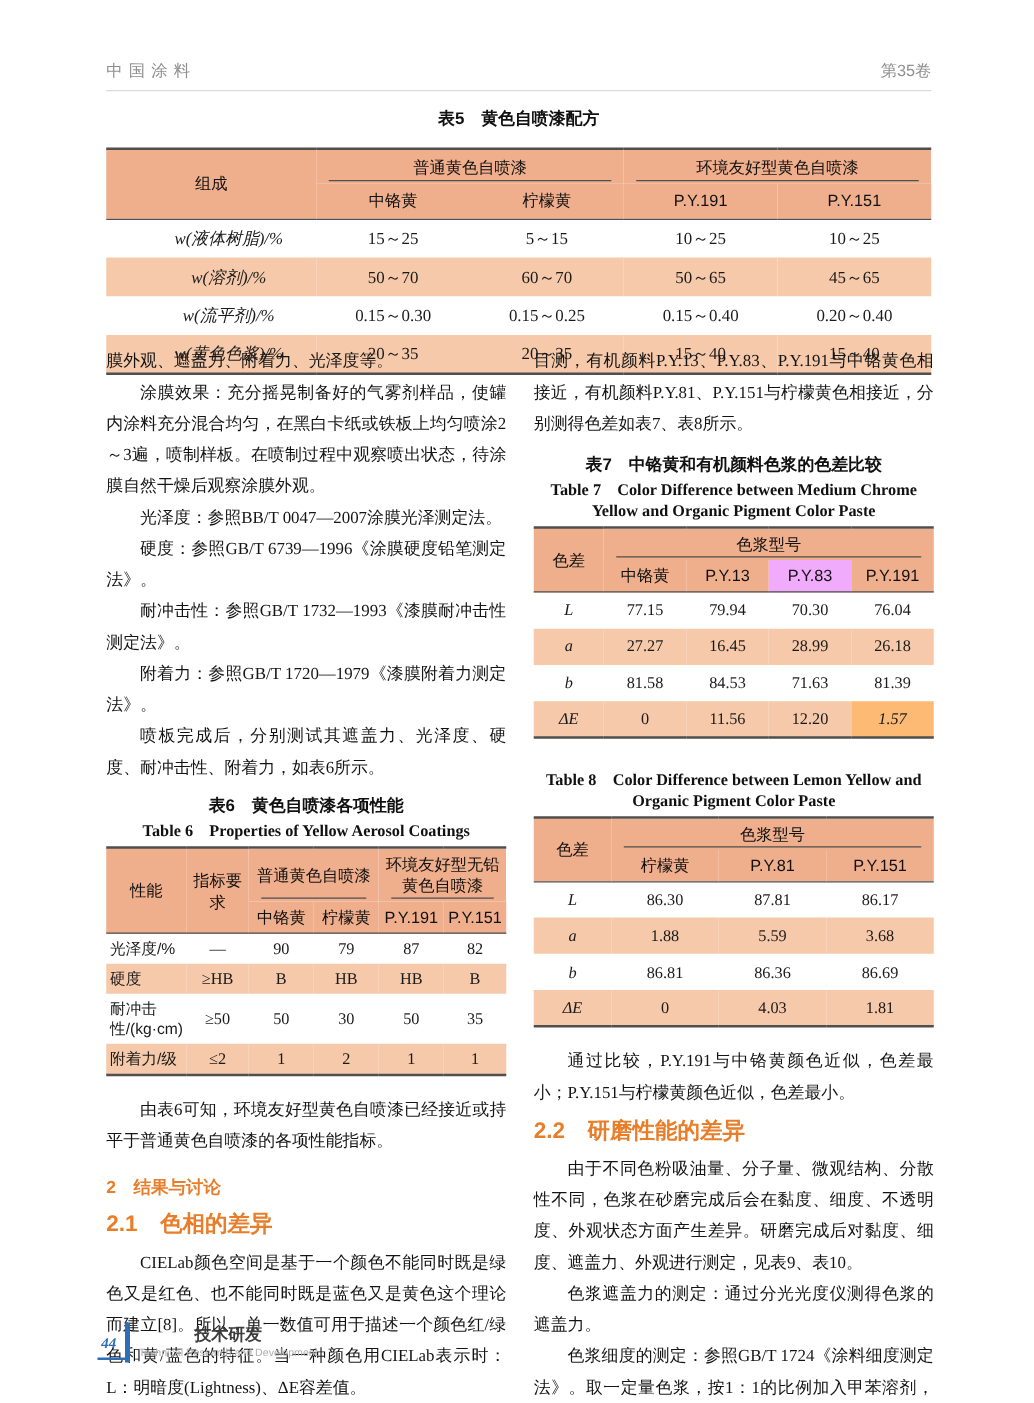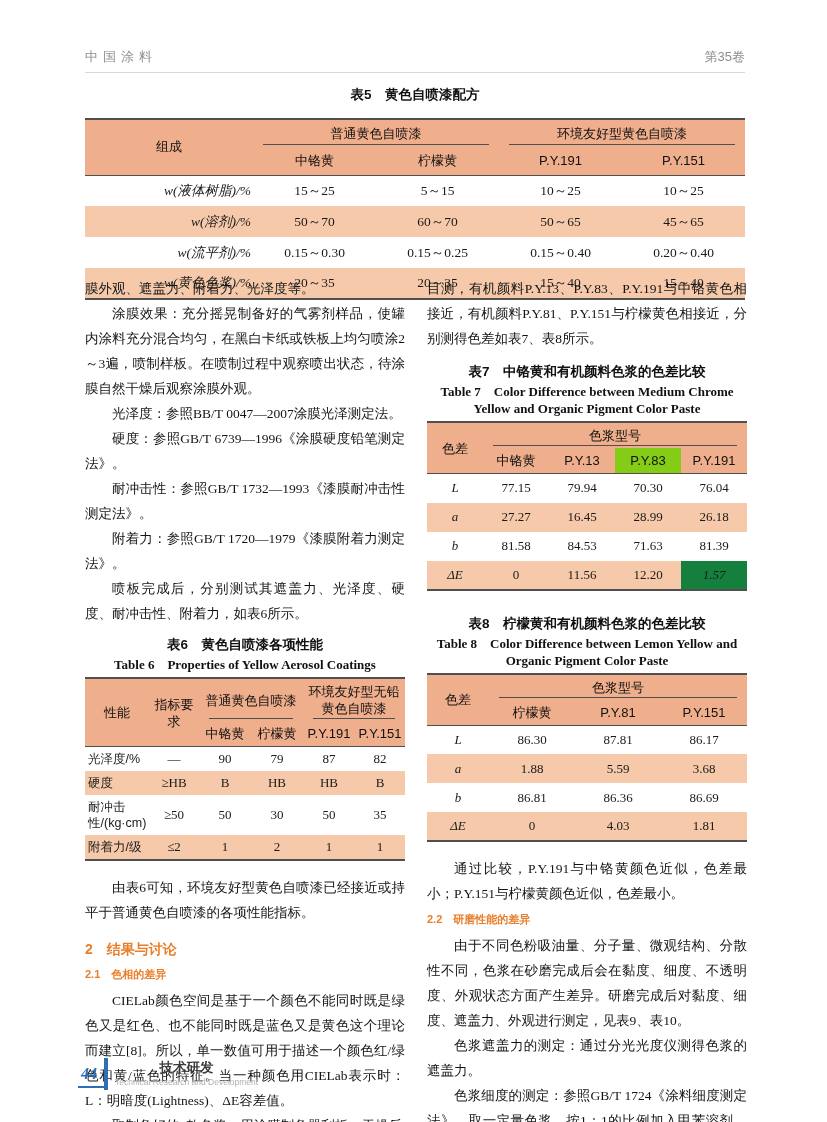--- a/index.html
+++ b/index.html
@@ -47,21 +47,21 @@
   table.dtable tbody tr:nth-child(even) td { background:#f5c9a9; }
   th.grp { position:relative; }
   th.grp::after {
     content:""; position:absolute; left:10px; right:10px; bottom:2px;
     border-bottom:1px solid #4f4f4f;
   }
   
   #table5 { position:absolute; left:85px; top:118px; width:660px; }
   #table5 td { height:31px; font-size:13.5px; }
   #table5 thead th { height:28px; }
-  #table5 tbody td:first-child { text-align:right; padding-left:30px; font-style:italic; }
+  #table5 tbody td:first-child { text-align:center; padding-left:30px; font-style:italic; }
   
   .coltable { width:100%; margin-top:4px; }
   .coltable thead th { font-size:12.5px; line-height:17px; padding:4px 1px; }
   .coltable td { font-size:13px; }
   #table6 tbody td { padding:4px 1px; line-height:16px; }
   #table6 tbody td:first-child { text-align:left; padding-left:3px;
       font-family:"Liberation Sans","DejaVu Sans",sans-serif; font-size:12.5px; }
   .lab-col tbody td { height:29px; }
   .lab-col tbody td:first-child { font-style:italic; font-family:"Liberation Serif","DejaVu Serif",serif; }
   
@@ -73,33 +73,33 @@
   .col p {
     font-size:13.5px; line-height:25px; text-align:justify; color:#141414;
   }
   .col p.ind { text-indent:2em; }
   .h-sec {
     font-family:"Liberation Sans","DejaVu Sans",sans-serif;
     font-weight:bold; font-size:14px; margin:16px 0 8px 0;
   }
   .h-sub {
     font-family:"Liberation Sans","DejaVu Sans",sans-serif;
-    font-weight:bold; font-size:11px; margin:6px 0 6px 0;
+    font-weight:bold; font-size:18px; margin:6px 0 6px 0;
   }
   .tblock6 { margin-top:10px; margin-bottom:14px; }
   .tblock7 { margin-top:12px; margin-bottom:14px; }
   .tblock8 { margin-top:24px; margin-bottom:14px; }
   
   .footer {
     position:absolute; left:78px; top:1058px;
     display:flex; align-items:center;
   }
   .pagenum {
     font-family:"Liberation Serif","DejaVu Serif",serif;
-    font-style:italic; font-weight:bold; font-size:16px;
+    font-style:italic; font-weight:bold; font-size:12px;
     padding:2px 7px 1px 3px; line-height:22px;
   }
   .fdivider { width:4px; height:32px; margin-right:7px; }
   .fsec-cn {
     font-family:"Liberation Sans","DejaVu Sans",sans-serif;
     font-size:13.5px; color:#3c3c3c; font-weight:bold; line-height:16px;text-align:center;
   }
   .fsec-en {
     font-family:"Liberation Sans","DejaVu Sans",sans-serif;
     font-size:8.5px; color:#b0b0b0; line-height:12px;
@@ -266,21 +266,21 @@
             <col style="width:66px">
         </colgroup>
         <thead>
           <tr>
             <th rowspan="2" style="background: rgb(239, 174, 140);">色差</th>
             <th colspan="4" class="grp" style="background: rgb(239, 174, 140);">色浆型号</th>
           </tr>
           <tr>
             <th style="background: rgb(239, 174, 140);">中铬黄</th>
             <th style="background: rgb(239, 174, 140);">P.Y.13</th>
-            <th style="background: #84cc16;">P.Y.83</th>
+            <th style="background: #f0abfc;">P.Y.83</th>
             <th style="background: rgb(239, 174, 140);">P.Y.191</th>
           </tr>
         </thead>
         <tbody>
             <tr>
               <td>L</td>
               <td>77.15</td>
               <td>79.94</td>
               <td>70.30</td>
               <td>76.04</td>
@@ -297,28 +297,27 @@
               <td>81.58</td>
               <td>84.53</td>
               <td>71.63</td>
               <td>81.39</td>
             </tr>
             <tr>
               <td style="background: rgb(245, 201, 169);">ΔE</td>
               <td style="background: rgb(245, 201, 169);">0</td>
               <td style="background: rgb(245, 201, 169);">11.56</td>
               <td style="background: rgb(245, 201, 169);">12.20</td>
-              <td style="background: #15803d; font-style: italic;">1.57</td>
+              <td style="background: #fdba74; font-style: italic;">1.57</td>
             </tr>
           </tbody>
       </table>
     </div>
 
     <div class="tblock8">
-      <div class="cap-cn">表8　柠檬黄和有机颜料色浆的色差比较</div>
       <div class="cap-en">Table 8　Color Difference between Lemon Yellow and Organic Pigment Color Paste</div>
       <table class="dtable coltable lab-col" id="table8">
         <colgroup>
           <col style="width:62px">
             <col style="width:86px">
             <col style="width:86px">
             <col style="width:86px">
         </colgroup>
         <thead>
           <tr>

